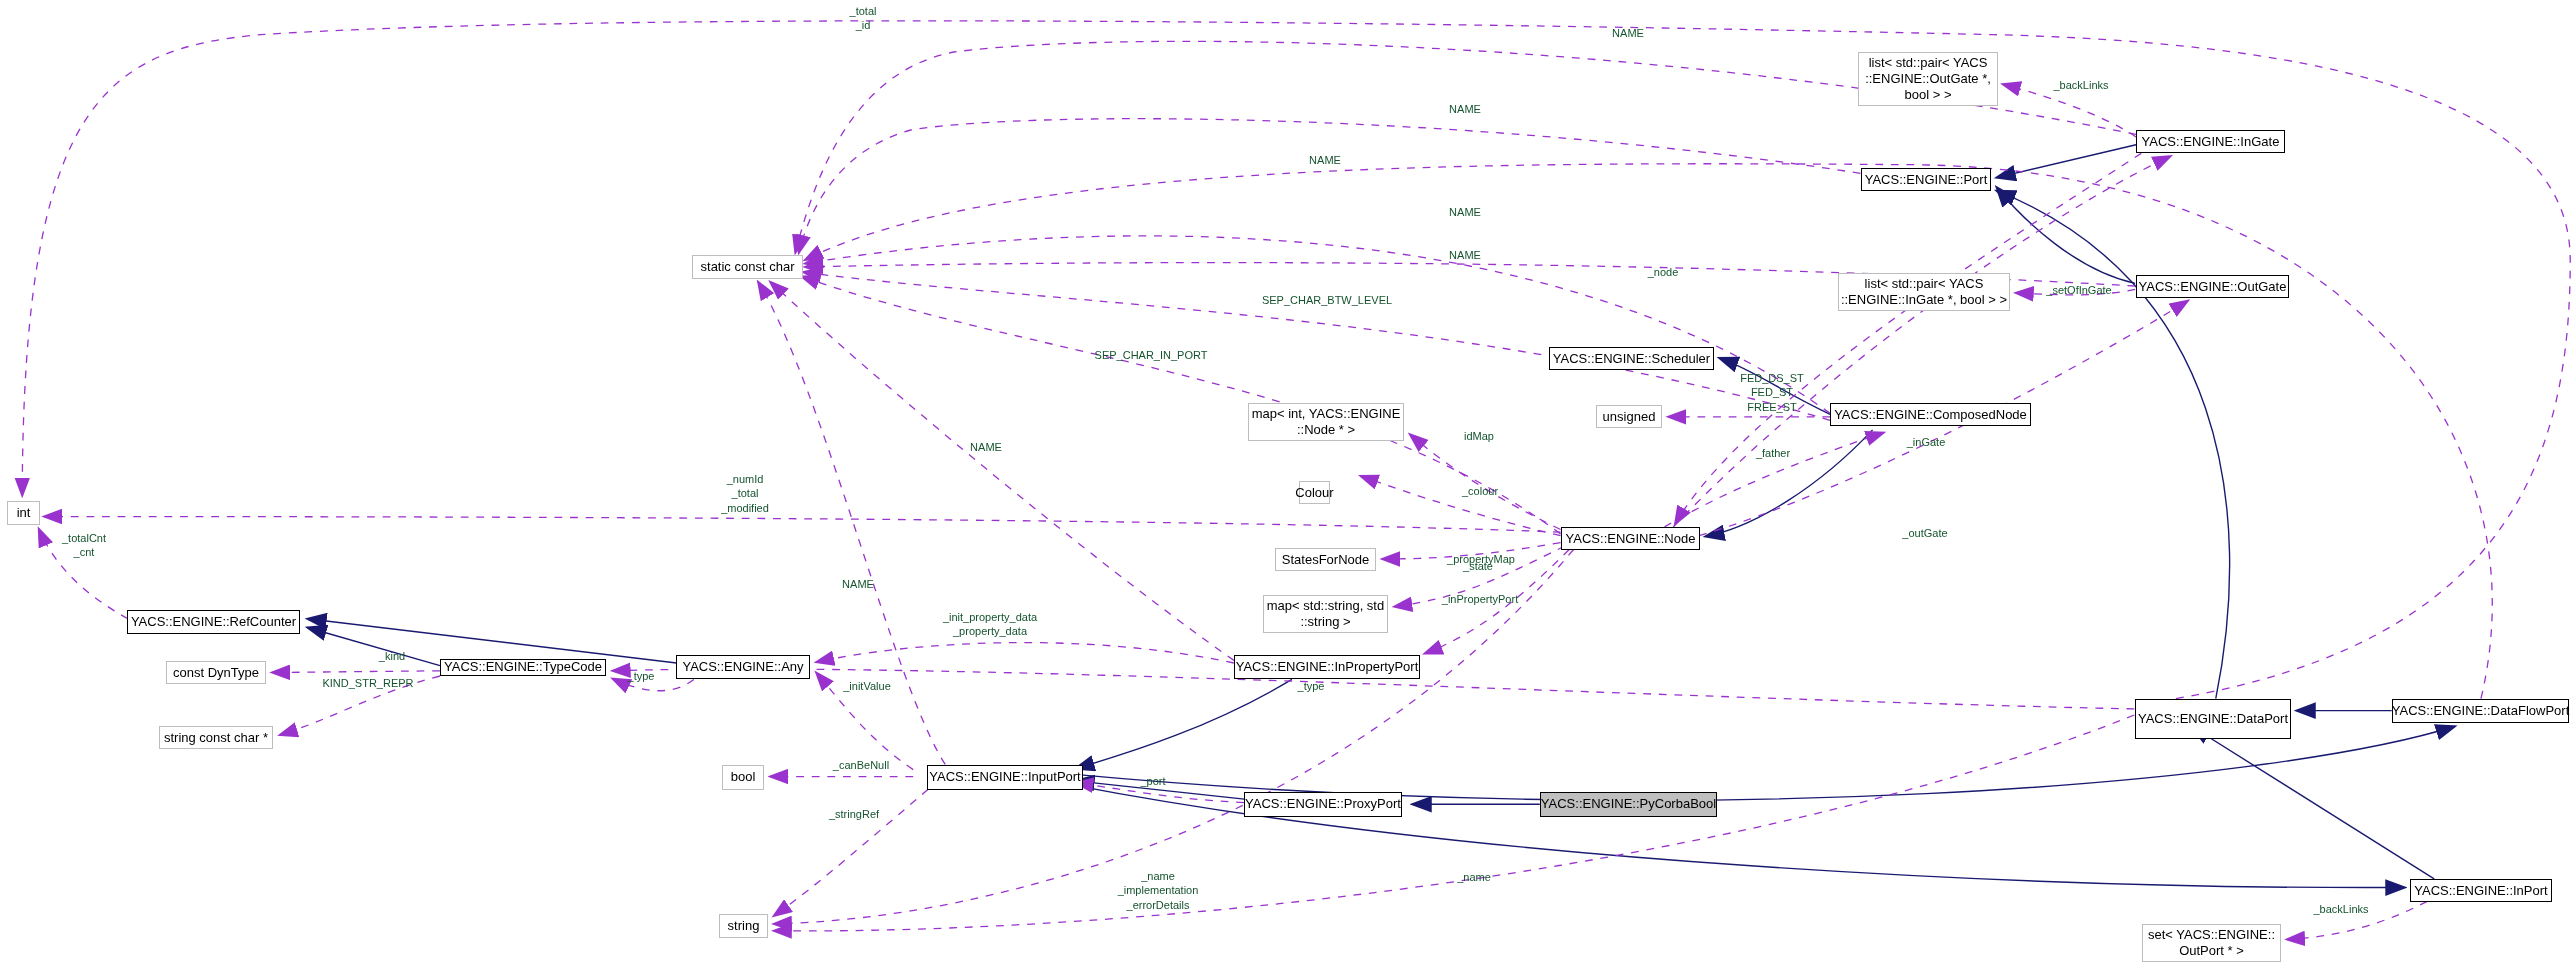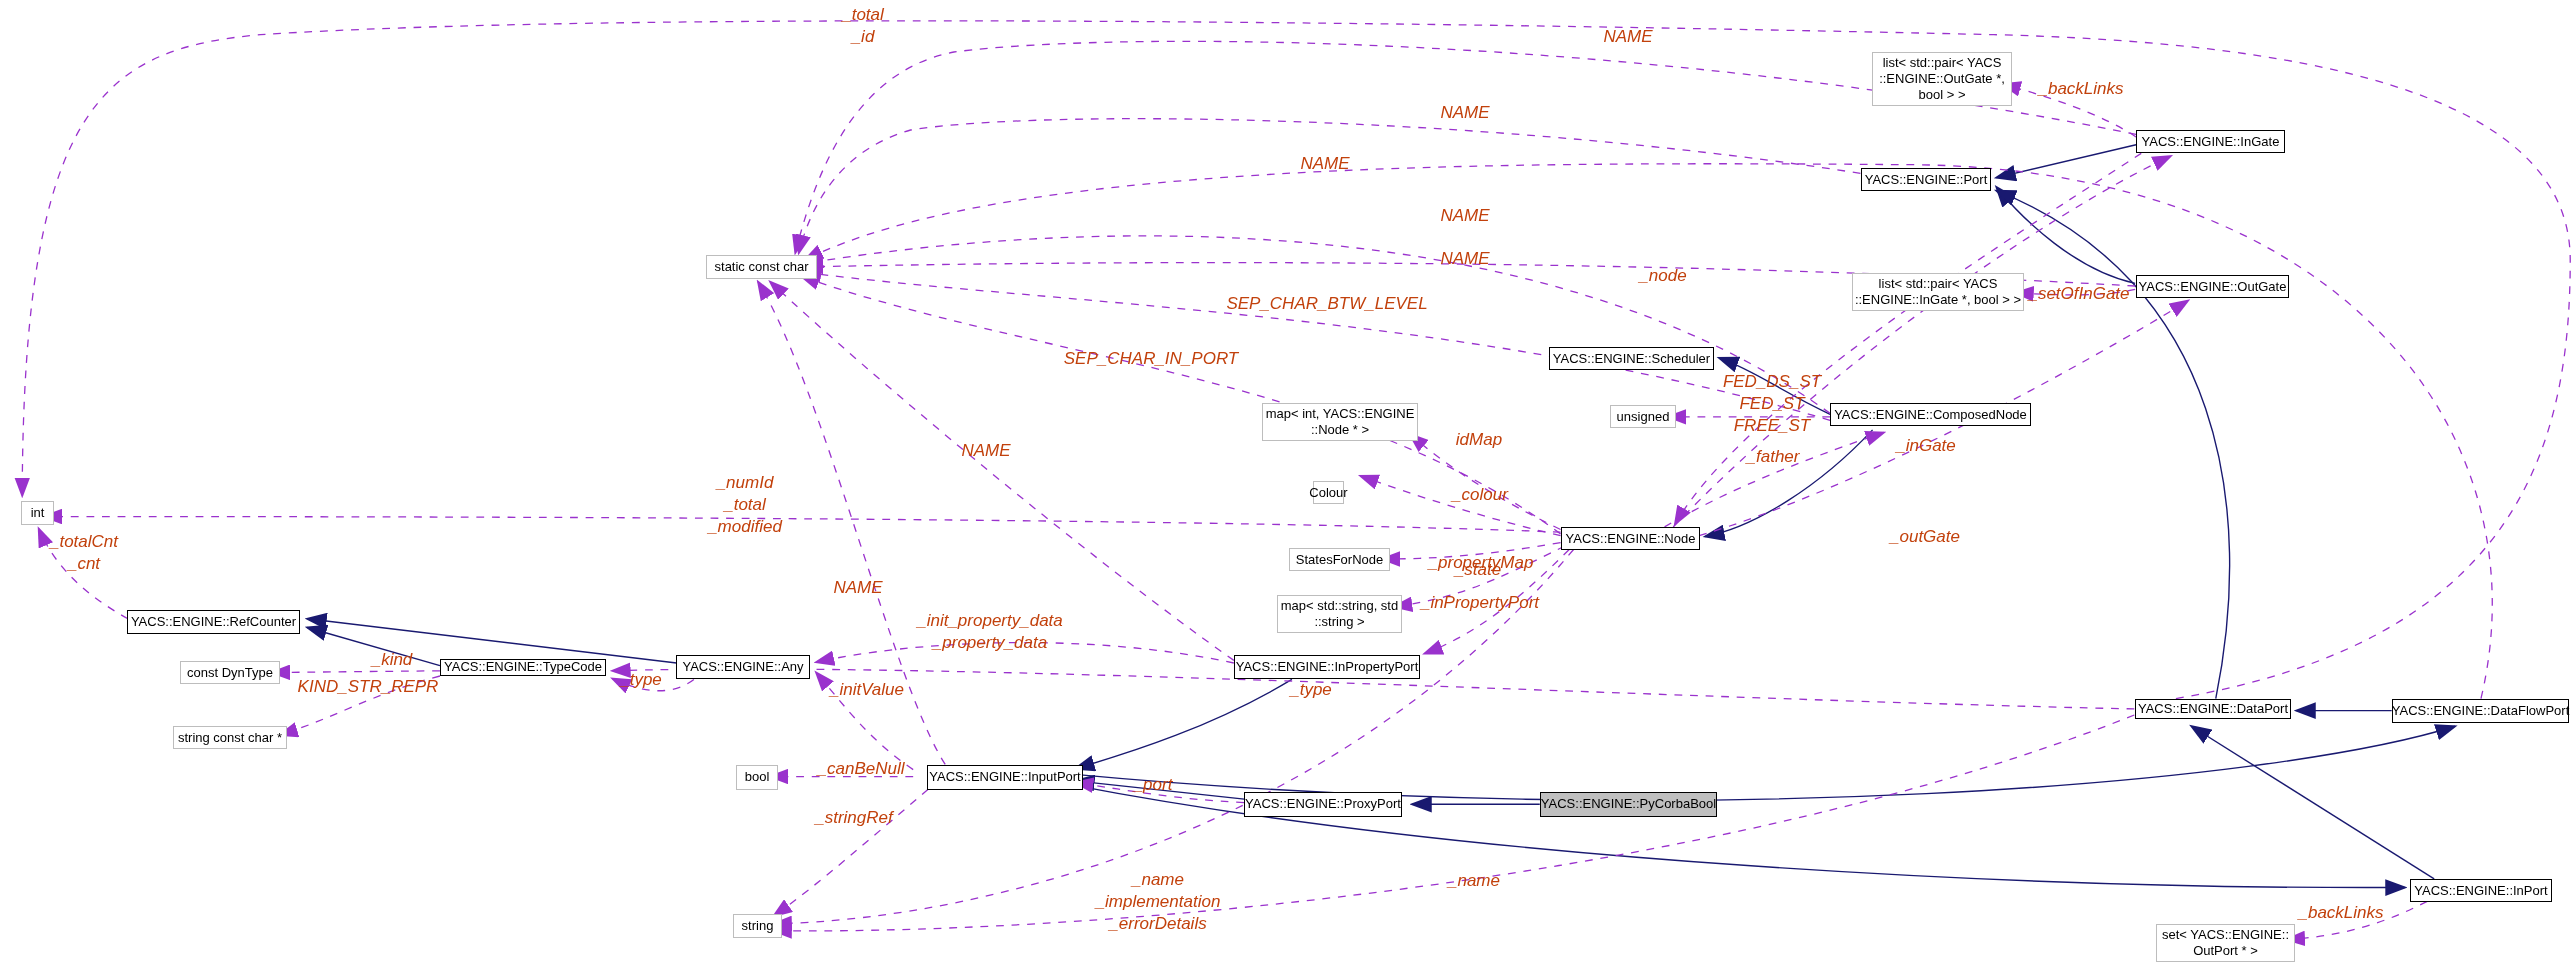--- a/index.html
+++ b/index.html
@@ -2,24 +2,24 @@
 <html style="font-size:14px"><head>
 <meta charset="utf-8">
 <style>
   html,body{margin:0;padding:0;background:#fff;}
   #canvas{position:relative;width:2576px;height:962px;background:#ffffff;overflow:hidden;
           font-family:"Liberation Sans","DejaVu Sans",sans-serif;}
   #edges{position:absolute;left:0;top:0;width:2576px;height:962px;}
   .nd{position:absolute;display:flex;align-items:center;justify-content:center;
       background:#fff;border:0.9px solid #000;color:#000;font-size:13px;line-height:1.25;
       text-align:center;white-space:pre;box-sizing:border-box;z-index:2;}
-  .nd.lt{border-color:#bdbdbd;margin-left:14px;}
+  .nd.lt{border-color:#bdbdbd;}
   .nd.hl{background:#bfbfbf;border:1.7px solid #000;}
-  .el{position:absolute;transform:translateX(-50%);color:#c2410c;font-size:17px;line-height:1.3;
-      text-align:center;white-space:pre;z-index:3;font-style:italic;}
+  .el{position:absolute;transform:translateX(-50%);color:#14532d;font-size:11px;line-height:1.3;
+      text-align:center;white-space:pre;z-index:3;}
 </style>
 </head>
 <body>
 
 <div id="canvas">
 
   <svg id="edges" viewBox="0 0 2971 1110">
     <defs>
       <marker id="mB" markerWidth="16" markerHeight="12" refX="14" refY="6" orient="auto">
         <path d="M0,0 L16,6 L0,12 z" fill="#191970"></path>
@@ -105,21 +105,21 @@
   <div class="nd" style="left:1561px;top:527px;width:139px;height:23.4px">YACS::ENGINE::Node</div>
   <div class="nd lt" style="left:1275px;top:548px;width:101px;height:23.4px">StatesForNode</div>
   <div class="nd lt" style="left:1263px;top:595px;width:125px;height:38px">map&lt; std::string, std
 ::string &gt;</div>
   <div class="nd" style="left:127px;top:610px;width:173px;height:24px">YACS::ENGINE::RefCounter</div>
   <div class="nd" style="left:676px;top:655px;width:134px;height:24px">YACS::ENGINE::Any</div>
   <div class="nd" style="left:440px;top:659px;width:166px;height:17px">YACS::ENGINE::TypeCode</div>
   <div class="nd lt" style="left:166px;top:661px;width:100px;height:23.4px">const DynType</div>
   <div class="nd lt" style="left:159px;top:726px;width:114px;height:23.4px">string const char *</div>
   <div class="nd" style="left:1234px;top:655px;width:186px;height:24px">YACS::ENGINE::InPropertyPort</div>
-  <div class="nd" style="left:2135px;top:699px;width:156px;height:20px">YACS::ENGINE::DataPort</div>
+  <div class="nd" style="left:2135px;top:699px;width:156px;height:40px">YACS::ENGINE::DataPort</div>
   <div class="nd" style="left:2392px;top:699px;width:177px;height:24px">YACS::ENGINE::DataFlowPort</div>
   <div class="nd lt" style="left:722px;top:765px;width:42px;height:25px">bool</div>
   <div class="nd" style="left:927px;top:765px;width:156px;height:25px">YACS::ENGINE::InputPort</div>
   <div class="nd" style="left:1244px;top:792px;width:158px;height:25px">YACS::ENGINE::ProxyPort</div>
   <div class="nd hl" style="left:1540px;top:792px;width:177px;height:25px">YACS::ENGINE::PyCorbaBool</div>
   <div class="nd lt" style="left:719px;top:914px;width:49px;height:24px">string</div>
   <div class="nd" style="left:2410px;top:879px;width:142px;height:23.4px">YACS::ENGINE::InPort</div>
   <div class="nd lt" style="left:2142px;top:924px;width:139px;height:38px">set&lt; YACS::ENGINE::
 OutPort * &gt;</div>
 

